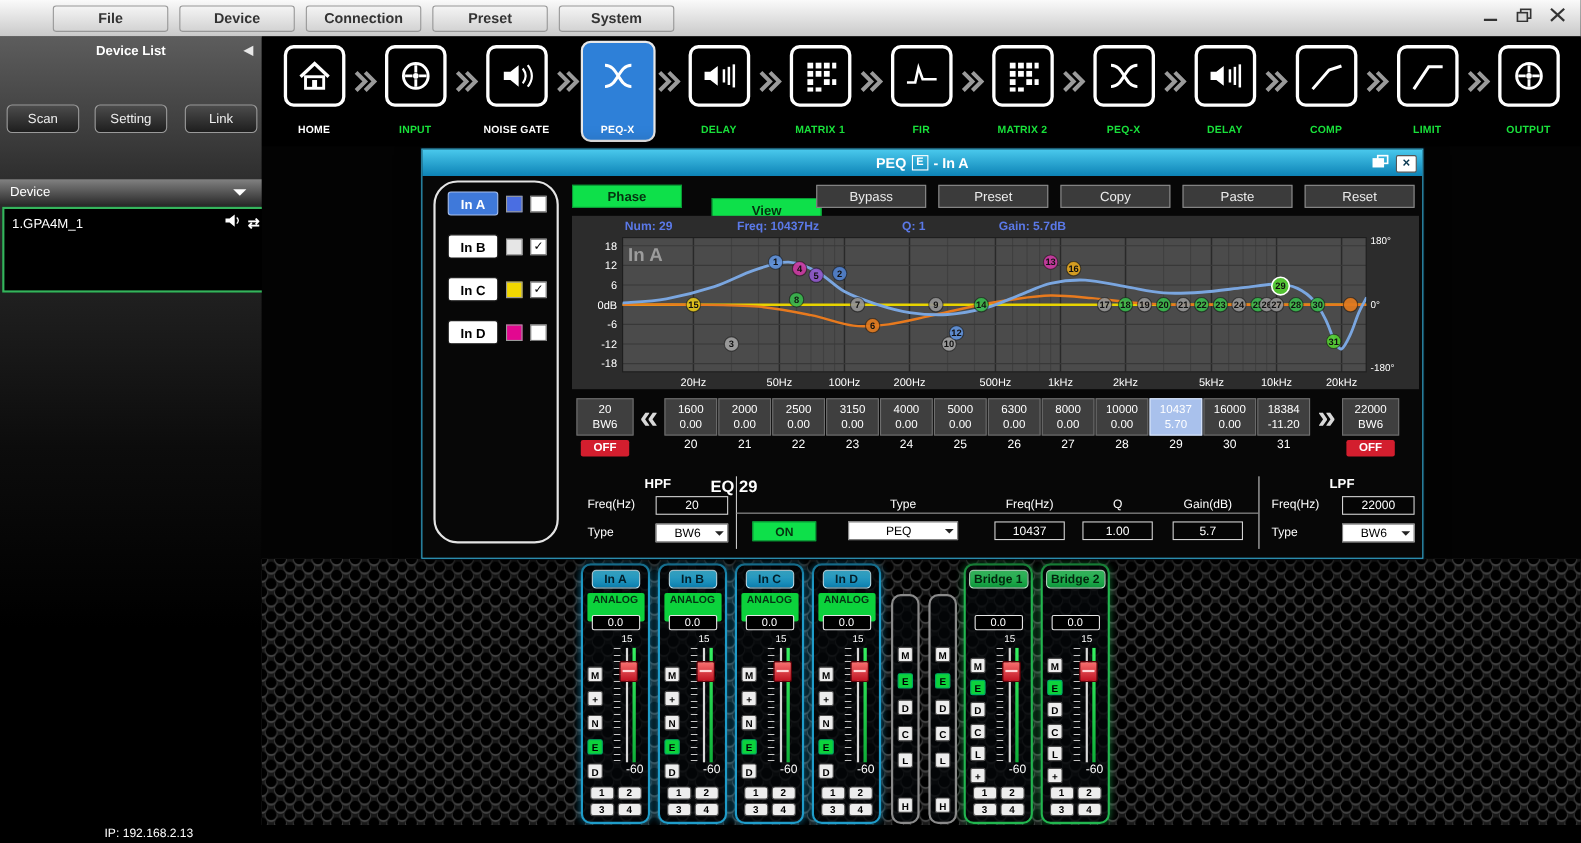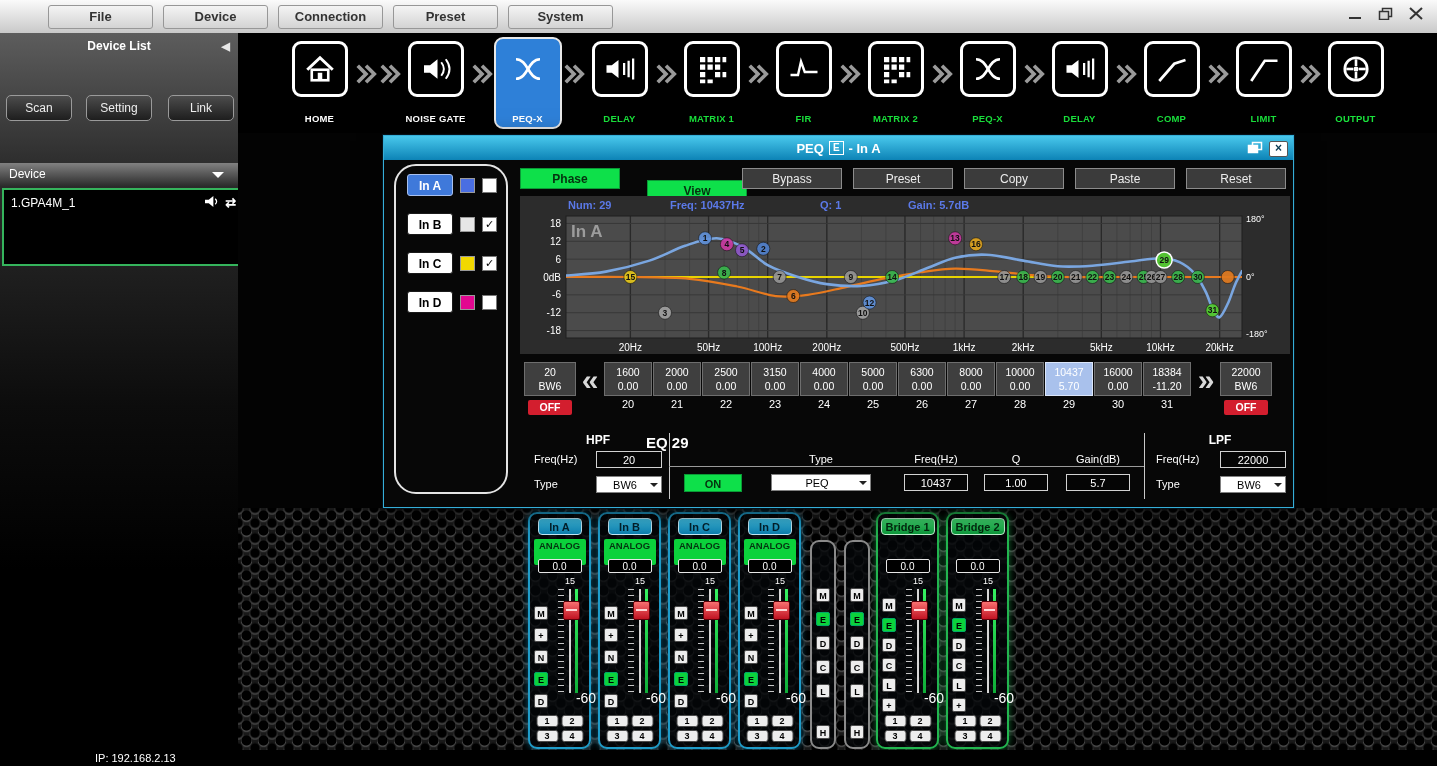--- a/index.html
+++ b/index.html
@@ -92,21 +92,21 @@
   .keys{position:absolute;display:flex;flex-direction:column}
   .key{width:14px;height:14px;background:#ededed;color:#000;font-size:9px;font-weight:bold;text-align:center;line-height:14px;border-radius:2px;border:1px solid #4a4a4a;box-sizing:border-box}
   .key.on{background:#0cd23c;border-color:#0a6}
   .fader{position:absolute;right:4px;top:62px;width:30px;height:130px}
   .f15{position:absolute;top:0;left:0;width:100%;text-align:center;color:#fff;font-size:9px}
   .fticks{position:absolute;left:3px;top:13px;bottom:13px;width:6px;background:repeating-linear-gradient(to bottom,#c6c6c6 0 1px,transparent 1px 6px)}
   .ftrack{position:absolute;left:14px;top:13px;bottom:13px;width:2px;background:#d8d8d8}
   .fmeter{position:absolute;left:20px;top:13px;bottom:13px;width:3px;background:linear-gradient(#35f060,#0fae38)}
   .fhandle{position:absolute;left:8px;top:25px;width:15px;height:17px;background:linear-gradient(#f87070,#c01322);border:1px solid #5e0008;border-radius:2px}
   .fhandle::after{content:"";position:absolute;left:2px;right:2px;top:7px;height:2px;background:#ffd7d7}
-  .fm60{position:absolute;bottom:0;left:16px;width:100%;text-align:center;color:#fff;font-size:14px}
+  .fm60{position:absolute;bottom:0;left:0;width:100%;text-align:right;color:#fff;font-size:11px}
   .pads{position:absolute;left:50%;transform:translateX(-50%);bottom:5px;display:grid;grid-template-columns:22px 22px;gap:3px}
   .pad{height:12px;background:#ededed;border:1px solid #4a4a4a;border-radius:3px;font-size:9px;font-weight:bold;text-align:center;line-height:11px;color:#000;box-sizing:border-box}
   .auxH{position:absolute;left:50%;transform:translateX(-50%);bottom:8px}
 </style>
 </head>
 <body>
 
 <div id="menubar">
   <div id="menu-items">
       <div class="menu-btn" style="left: 48px;">File</div>
@@ -173,20 +173,33 @@
           <rect x="13" y="25" width="22" height="14" fill="none" stroke="#fff" stroke-width="3.5"></rect>
           <rect x="21" y="29" width="6" height="10" fill="#fff"></rect>
         </svg>
       </div>
       <div class="tb-label" style="color: rgb(255, 255, 255);">HOME</div>
     </div>
     <div class="chev"><svg width="22" height="30" viewBox="0 0 24 30">
         <path d="M3 6 L12 15 L3 24" fill="none" stroke="#9a9a9a" stroke-width="4"></path>
         <path d="M12 6 L21 15 L12 24" fill="none" stroke="#9a9a9a" stroke-width="4"></path>
       </svg></div>
+    <div class="tb-item">
+      <div class="tb-icon">
+        <svg width="36" height="36" viewBox="0 0 48 48">
+          <circle cx="24" cy="24" r="15" fill="none" stroke="#fff" stroke-width="3.5"></circle>
+          <line x1="24" y1="11" x2="24" y2="20" stroke="#fff" stroke-width="3.5"></line>
+          <line x1="24" y1="28" x2="24" y2="37" stroke="#fff" stroke-width="3.5"></line>
+          <line x1="11" y1="24" x2="20" y2="24" stroke="#fff" stroke-width="3.5"></line>
+          <line x1="28" y1="24" x2="37" y2="24" stroke="#fff" stroke-width="3.5"></line>
+          <circle cx="24" cy="24" r="3.4" fill="#fff"></circle>
+        </svg>
+      </div>
+      <div class="tb-label" style="color: rgb(26, 226, 60);">INPUT</div>
+    </div>
     <div class="chev"><svg width="22" height="30" viewBox="0 0 24 30">
         <path d="M3 6 L12 15 L3 24" fill="none" stroke="#9a9a9a" stroke-width="4"></path>
         <path d="M12 6 L21 15 L12 24" fill="none" stroke="#9a9a9a" stroke-width="4"></path>
       </svg></div>
     <div class="tb-item">
       <div class="tb-icon">
         <svg width="36" height="36" viewBox="0 0 48 48">
           <path d="M8 19h8l10-8v26l-10-8H8z" fill="#fff"></path>
           <path d="M31 15q7 9 0 18" stroke="#fff" fill="none" stroke-width="2.6"></path>
           <path d="M37 11q10 13 0 26" stroke="#fff" fill="none" stroke-width="2.6"></path>

